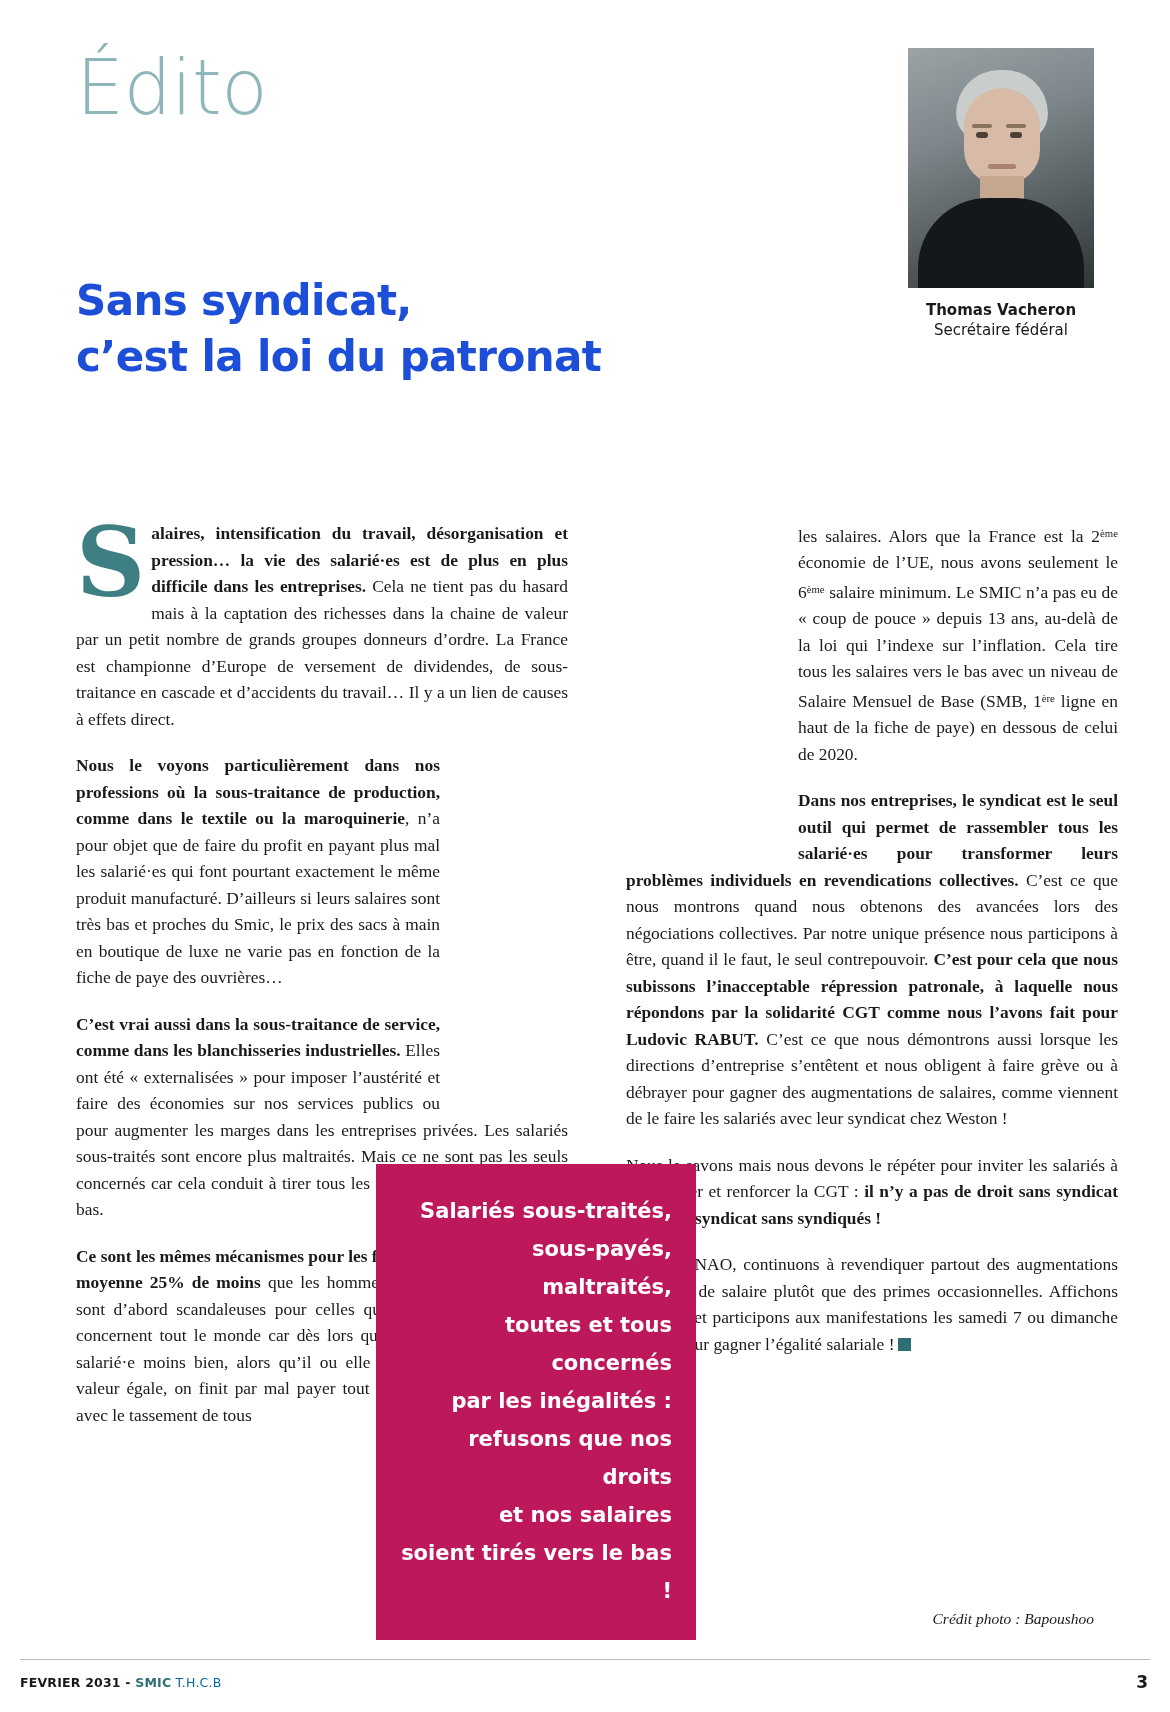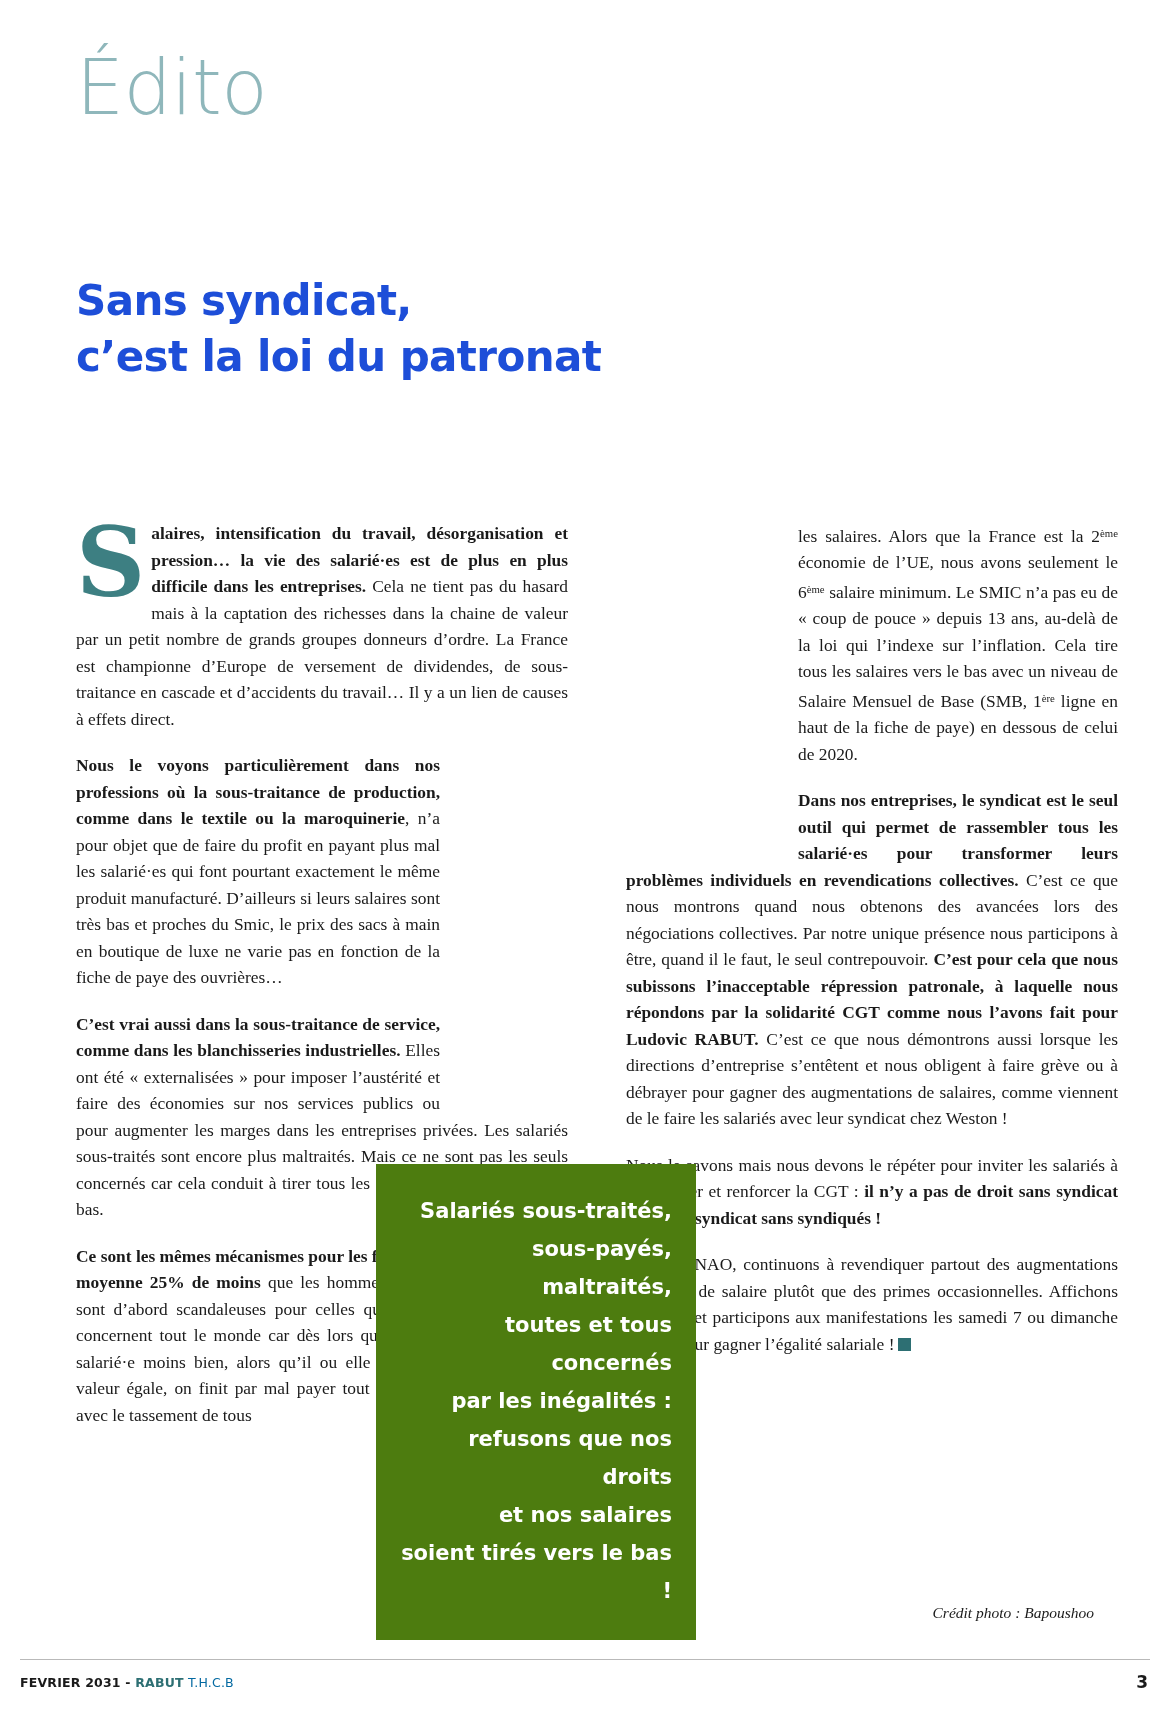--- a/index.html
+++ b/index.html
@@ -169,21 +169,21 @@
     top: 644px;
     width: 640px;
     height: 0;
   }
   .quote-box {
     position: absolute;
     left: 300px;
     top: 0;
     width: 320px;
     padding: 28px 24px 30px 24px;
-    background: #4d7c0f;
+    background: #be185d;
     color: #ffffff;
     font-family: "DejaVu Sans", sans-serif;
     font-weight: bold;
     font-size: 21px;
     line-height: 38px;
     text-align: right;
     white-space: pre-line;
   }
 
   
@@ -195,21 +195,21 @@
   }
   .wrap-shape-right {
     float: left;
     width: 172px;
     height: 342px;
   }
 
   .credit {
     position: absolute;
     right: 76px;
-    bottom: 90px;
+    bottom: 84px;
     font-family: "Liberation Serif", serif;
     font-style: italic;
     font-size: 15.5px;
     color: #1a1a1a;
   }
 
   .footer-rule {
     position: absolute;
     left: 20px;
     right: 20px;
@@ -250,20 +250,35 @@
 </head>
 <body>
 
 <div class="page">
 
   <div class="masthead">
     <h1 class="edito-title">Édito</h1>
     <h2 class="headline">Sans syndicat,
 c’est la loi du patronat</h2>
 
+    <div class="author-block">
+      <div class="author-photo">
+        <div class="hair"></div>
+        <div class="face"></div>
+        <div class="brow-l"></div>
+        <div class="brow-r"></div>
+        <div class="eye-l"></div>
+        <div class="eye-r"></div>
+        <div class="mouth"></div>
+        <div class="neck"></div>
+        <div class="body"></div>
+      </div>
+      <div class="author-name">Thomas Vacheron</div>
+      <div class="author-role">Secrétaire fédéral</div>
+    </div>
   </div>
 
   <div class="body-wrap">
 
     <div class="col col-left">
       <p>
         <span class="dropcap">S</span><b>alaires, intensification du travail, désorganisation et pression… la vie des salarié·es est de plus en plus difficile dans les entreprises.</b><span> Cela ne tient pas du hasard mais à la captation des richesses dans la chaine de valeur par un petit nombre de grands groupes donneurs d’ordre. La France est championne d’Europe de versement de dividendes, de sous-traitance en cascade et d’accidents du travail… Il y a un lien de causes à effets direct.</span>
       </p>
       <p>
         <span class="wrap-shape-left"></span><b>Nous le voyons particulièrement dans nos professions où la sous-traitance de production, comme dans le textile ou la maroquinerie</b><span>, n’a pour objet que de faire du profit en payant plus mal les salarié·es qui font pourtant exactement le même produit manufacturé. D’ailleurs si leurs salaires sont très bas et proches du Smic, le prix des sacs à main en boutique de luxe ne varie pas en fonction de la fiche de paye des ouvrières…</span>
@@ -300,17 +315,17 @@
 et nos salaires
 soient tirés vers le bas !</div>
     </div>
 
   </div>
 
   <div class="credit">Crédit photo : Bapoushoo</div>
 
   <div class="footer-rule"></div>
   <div class="footer">
-    <span class="f-date">FEVRIER 2031 - </span><span class="f-infos">RABUT</span><span class="f-thcb"> T.H.C.B</span>
+    <span class="f-date">FEVRIER 2031 - </span><span class="f-infos">SMIC</span><span class="f-thcb"> T.H.C.B</span>
   </div>
   <div class="page-number">3</div>
 
 </div>
 
 </body></html>

